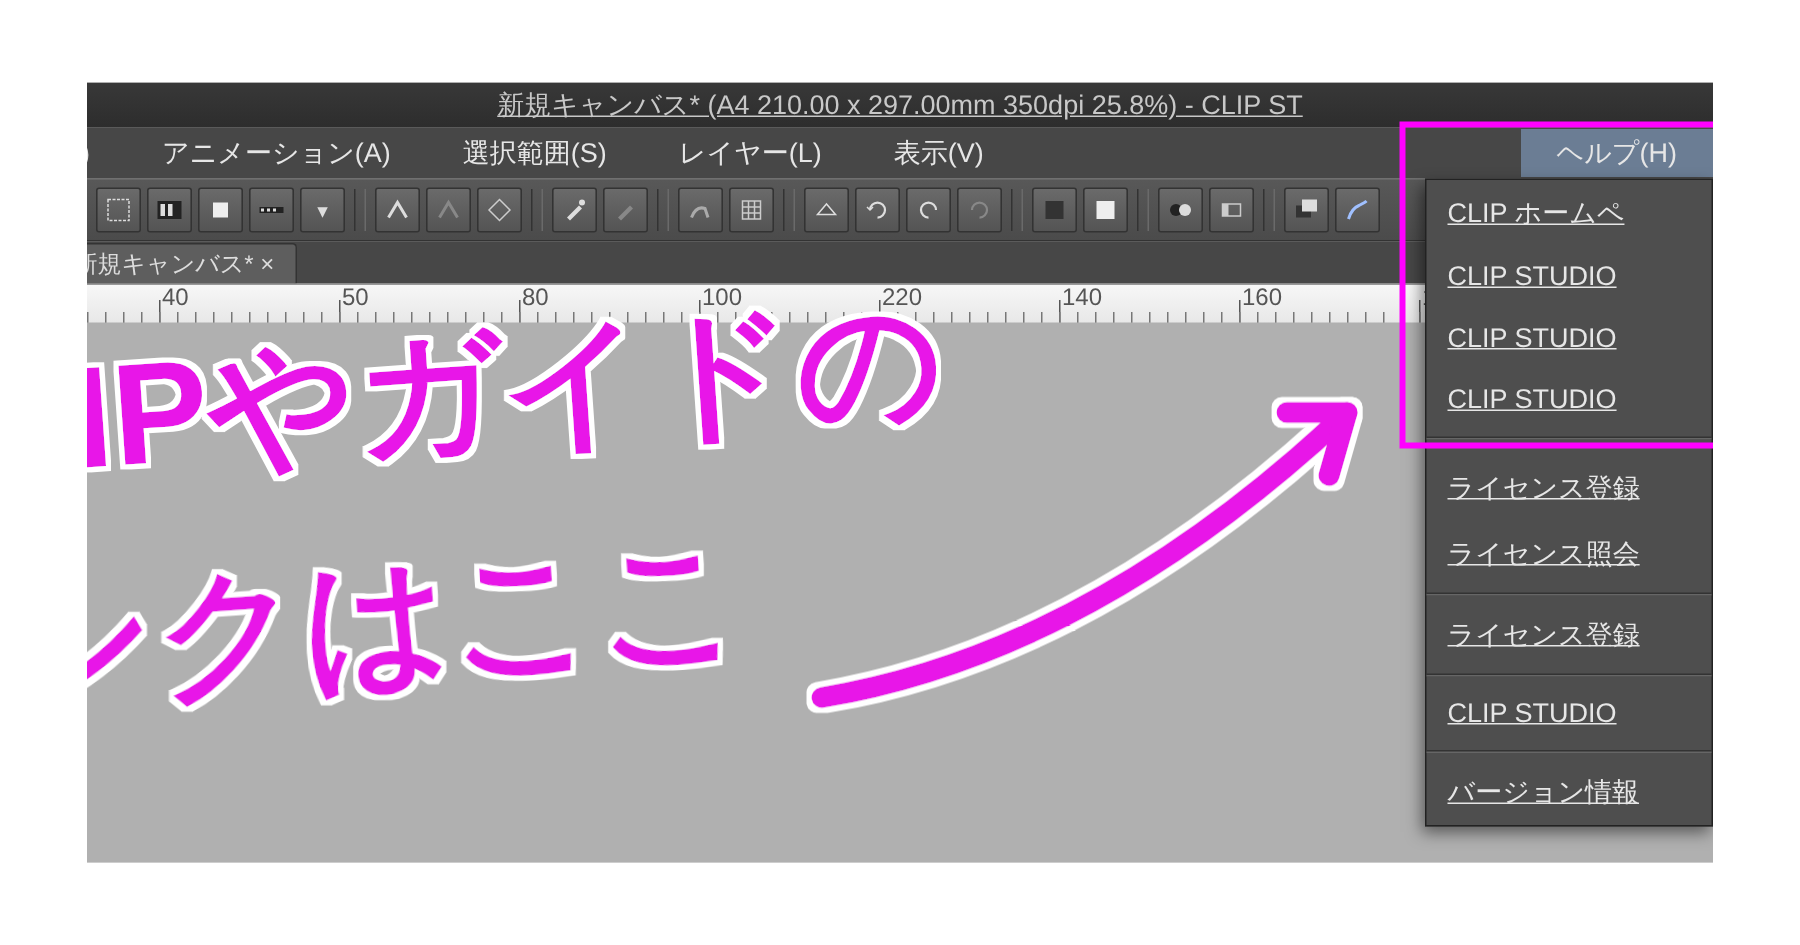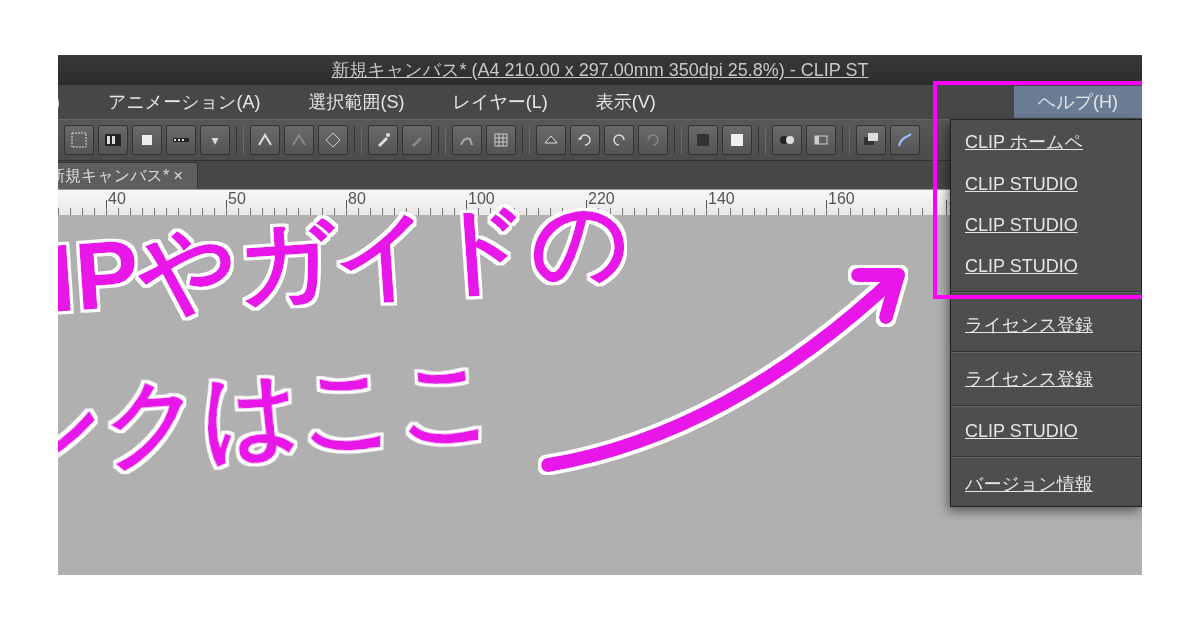--- a/index.html
+++ b/index.html
@@ -487,20 +487,21 @@
   <div class="canvas"></div>
 
   <div class="dropdown">
     <div class="ditem">CLIP ホームペ</div>
     <div class="ditem">CLIP STUDIO</div>
     <div class="ditem">CLIP STUDIO</div>
     <div class="ditem">CLIP STUDIO</div>
     <div class="dsep"></div>
     <div class="dsep"></div>
     <div class="ditem">ライセンス登録</div>
+    <div class="ditem">ライセンス照会</div>
     <div class="dsep"></div>
     <div class="ditem">ライセンス登録</div>
     <div class="dsep"></div>
     <div class="ditem">CLIP STUDIO</div>
     <div class="dsep"></div>
     <div class="ditem">バージョン情報</div>
   </div>
 
   <div class="highlight-box" style="left:875px;top:26px;width:205px;height:210px;"></div>
 

